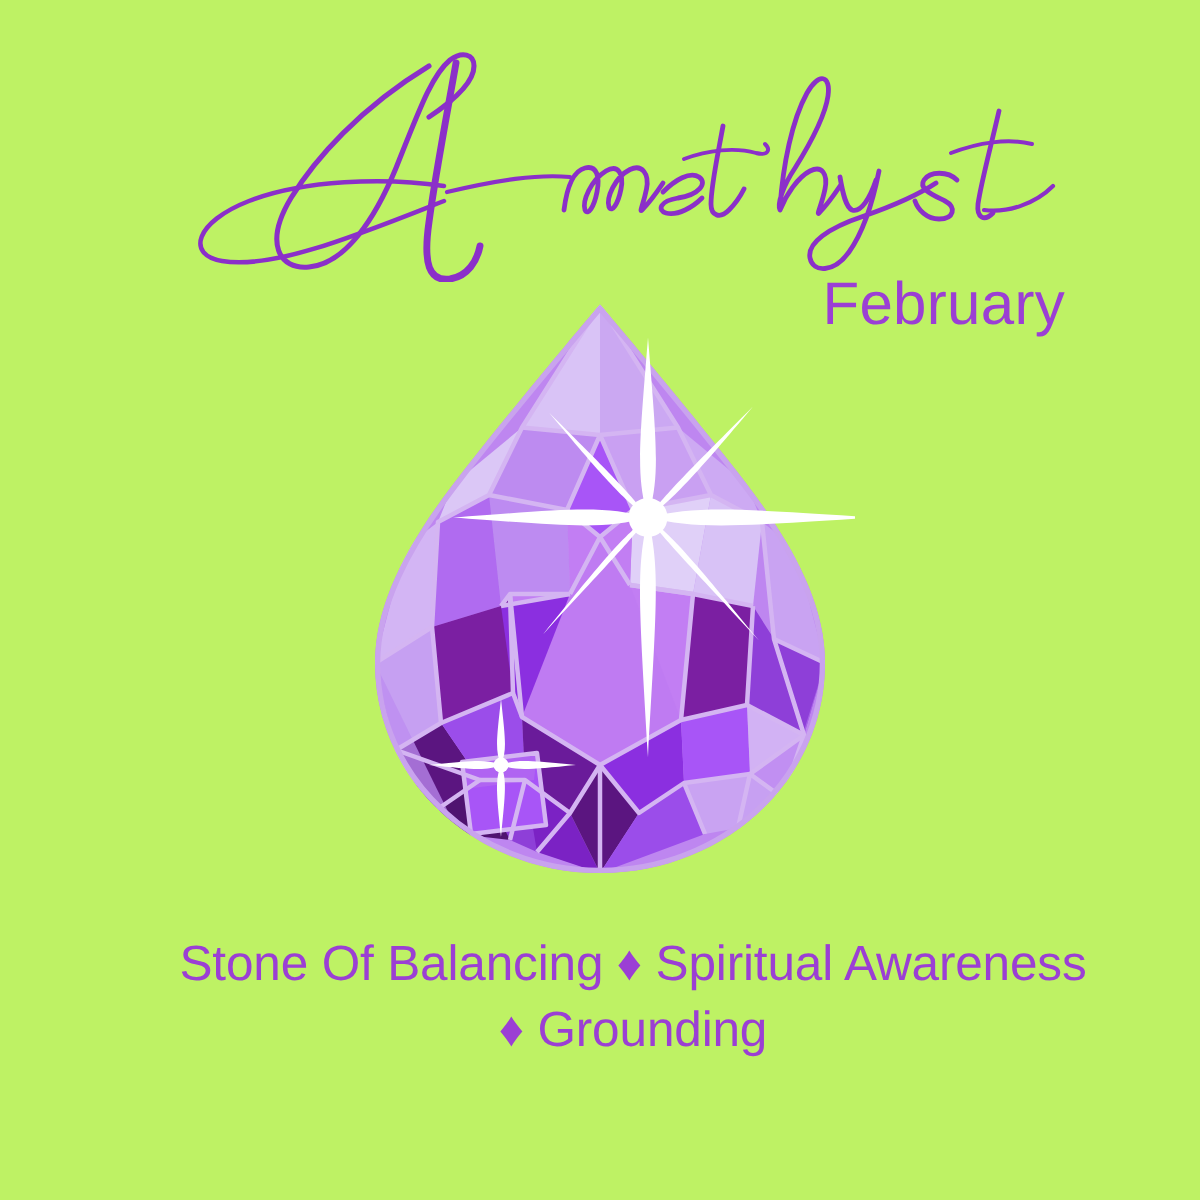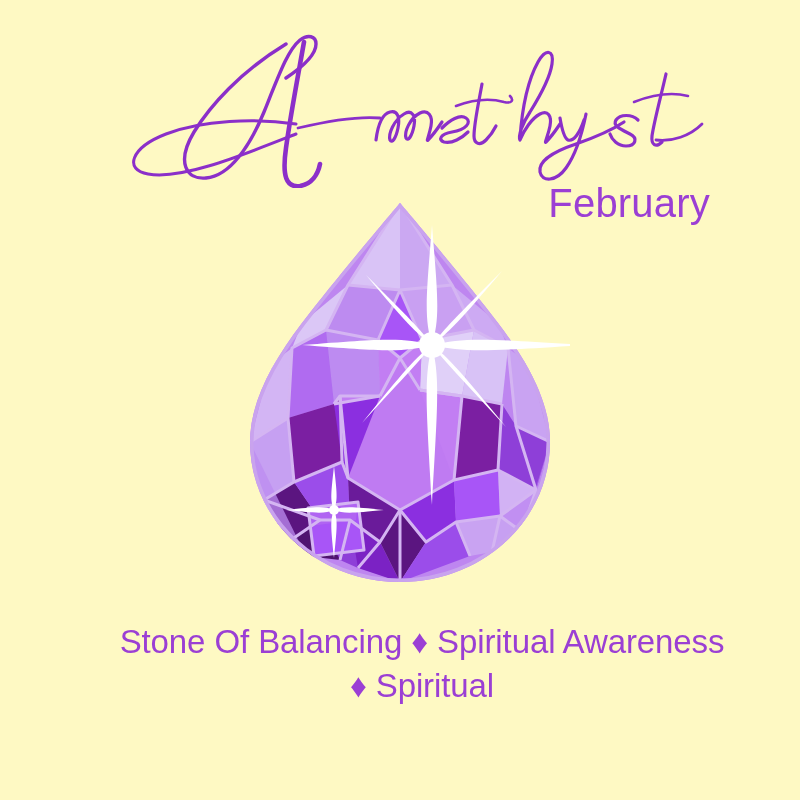--- a/index.html
+++ b/index.html
@@ -12,21 +12,21 @@
     height: 800px;
     font-family: "Liberation Sans", sans-serif;
     overflow: hidden;
     position: relative;
   }
   .poster {
     position: absolute;
     inset: 0;
     width: 800px;
     height: 800px;
-    background: #fef9c3;
+    background: #bef264;
   }
 
   
   .title-wrap {
     position: absolute;
     left: 0;
     top: 28px;
     width: 800px;
     height: 160px;
     display: flex;
@@ -245,17 +245,17 @@
         <circle cx="0" cy="0" r="5" fill="#FFFFFF"></circle>
       </g>
     </svg>
   </div>
 
   <div class="attrs">
     <div class="attr-line">
       <span>Stone Of Balancing ♦ Spiritual Awareness</span>
     </div>
     <div class="attr-line">
-      <span>♦ Spiritual</span>
+      <span>♦ Grounding</span>
     </div>
   </div>
 
 </div>
 
 </body></html>

